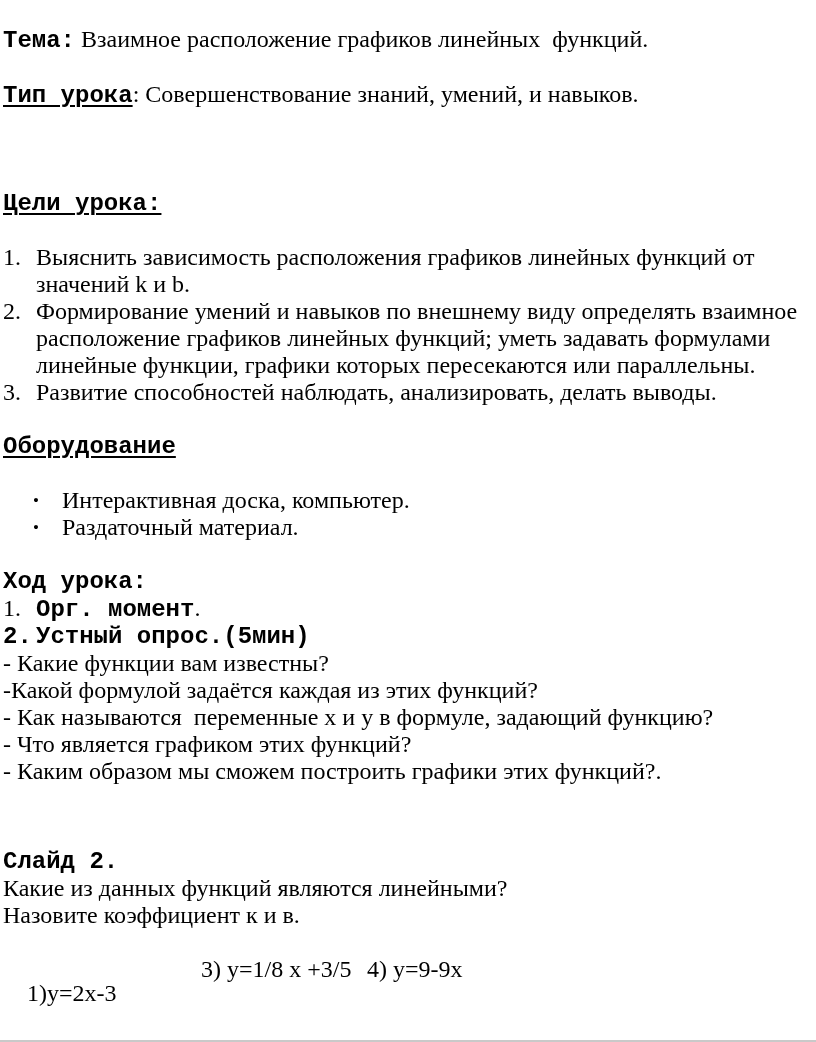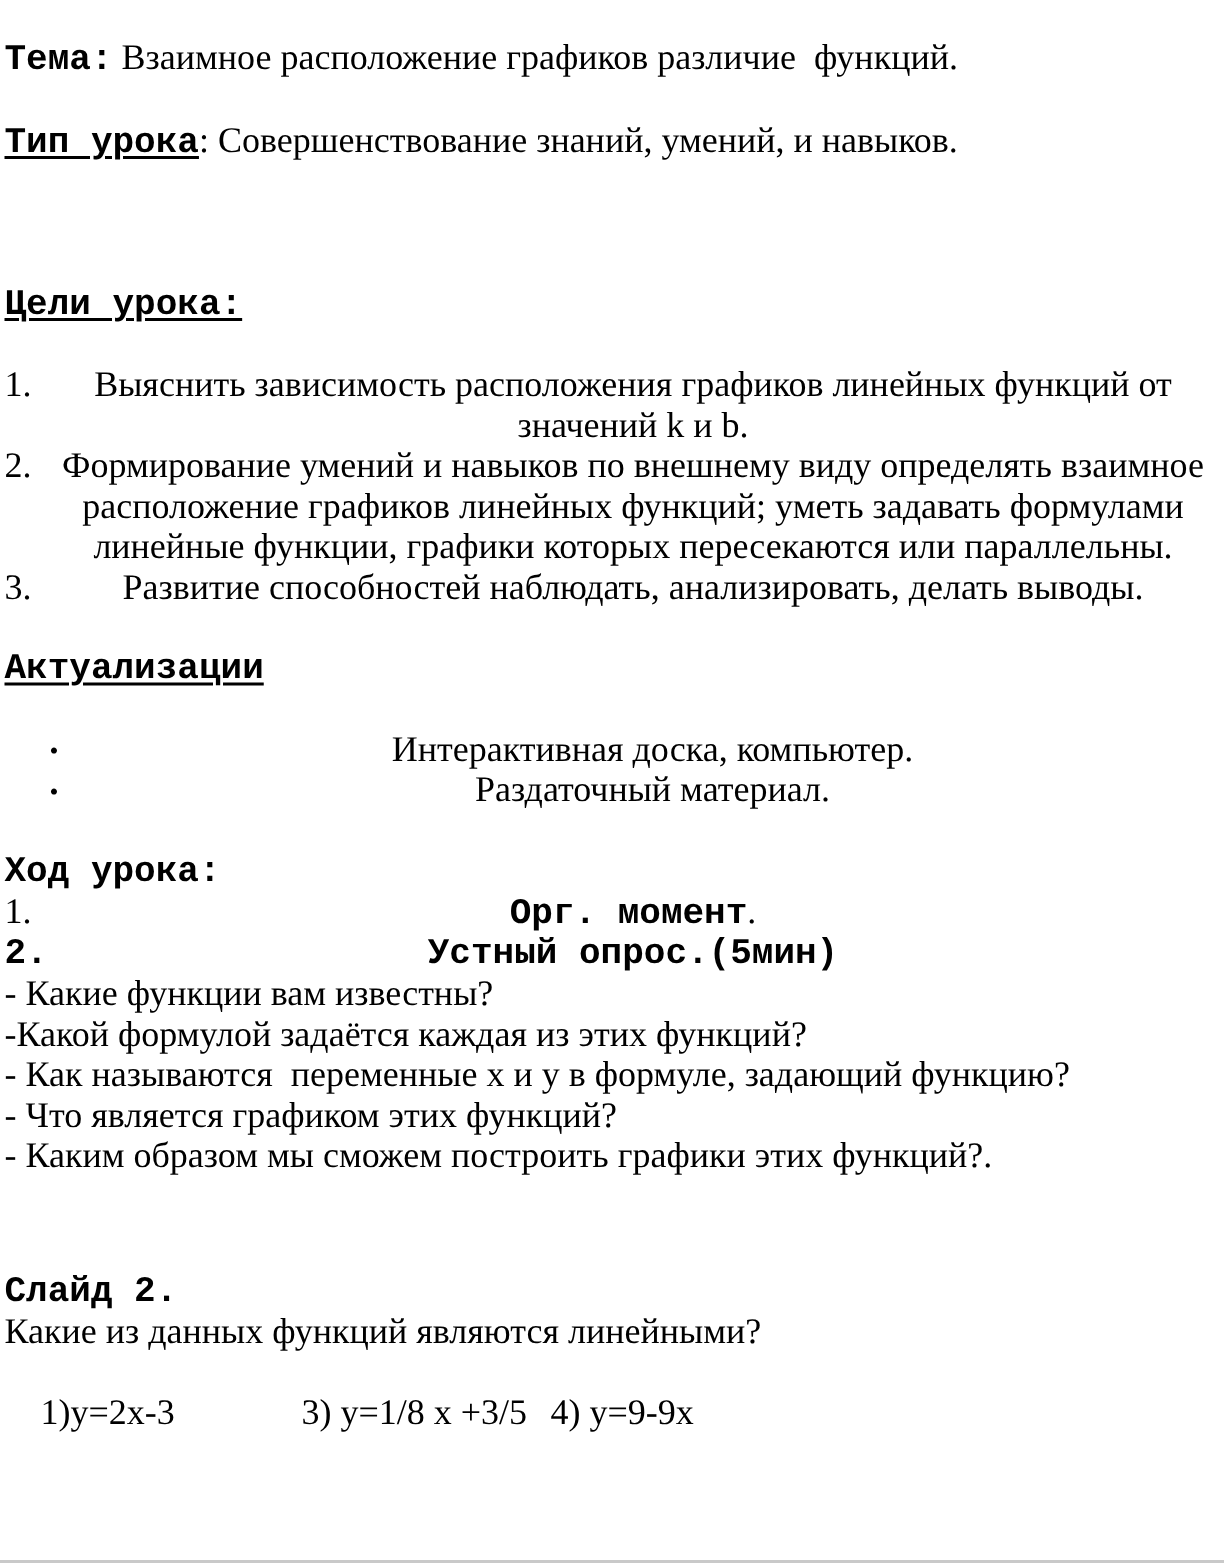--- a/index.html
+++ b/index.html
@@ -36,45 +36,45 @@
     text-decoration: underline;
     text-decoration-thickness: 2px;
     text-underline-offset: 3px;
   }
   .li-row { display: flex; }
   .num {
     flex: 0 0 33px;
     width: 33px;
     white-space: pre-wrap;
   }
-  .li-text { flex: 1; white-space: pre-wrap; text-align: center; }
+  .li-text { flex: 1; white-space: pre-wrap; }
   .bullet-col {
     flex: 0 0 29px;
     width: 29px;
     margin-left: 30px;
     font-size: 17px;
     line-height: 27px;
   }
   .indent { padding-left: 17px; }
-  .frow .c1 { display: inline-block; width: 174px; vertical-align: top; }
+  .frow .c1 { display: inline-block; width: 174px; vertical-align: top; margin-top: 24px; }
   .frow .c2 { display: inline-block; width: 166px; vertical-align: top; }
   .frow .c3 { display: inline-block; vertical-align: top; }
   .bottom-edge {
     position: absolute;
     left: 0; bottom: 0;
     width: 816px; height: 2px;
     background: #c9c9c9;
   }
 </style>
 </head>
 <body>
 
 <div class="page">
 
-  <p><span class="b">Тема:</span><span> Взаимное расположение графиков различие  функций.</span></p>
+  <p><span class="b">Тема:</span><span> Взаимное расположение графиков линейных  функций.</span></p>
 
   <div class="blank"></div>
 
   <p><span class="b u">Тип урока</span><span>: Совершенствование знаний, умений, и навыков.</span></p>
 
   <div class="blank3"></div>
 
   <p class="b u">Цели урока:</p>
 
   <div class="blank"></div>
@@ -90,21 +90,21 @@
 расположение графиков линейных функций; уметь задавать формулами
 линейные функции, графики которых пересекаются или параллельны.</div>
   </div>
   <div class="li-row">
     <span class="num">3.</span>
     <div class="li-text">Развитие способностей наблюдать, анализировать, делать выводы.</div>
   </div>
 
   <div class="blank"></div>
 
-  <p class="b u">Актуализации</p>
+  <p class="b u">Оборудование</p>
 
   <div class="blank"></div>
 
   <div class="li-row">
     <span class="bullet-col">•</span>
     <div class="li-text">Интерактивная доска, компьютер.</div>
   </div>
   <div class="li-row">
     <span class="bullet-col">•</span>
     <div class="li-text">Раздаточный материал.</div>
@@ -129,20 +129,21 @@
   <p>- Что является графиком этих функций?</p>
   <p>- Каким образом мы сможем построить графики этих функций?.</p>
 
   <div class="spacer36"></div>
 
 
   <div class="blank"></div>
 
   <p class="b">Слайд 2.</p>
   <p>Какие из данных функций являются линейными?</p>
+  <p>Назовите коэффициент к и в.</p>
 
   <div class="frow">
     <span class="c1">1)y=2x-3</span><span class="c2">3) y=1/8 x +3/5</span><span class="c3">4) y=9-9x</span>
   </div>
 
 </div>
 
 <div class="bottom-edge"></div>
 
 </body></html>

